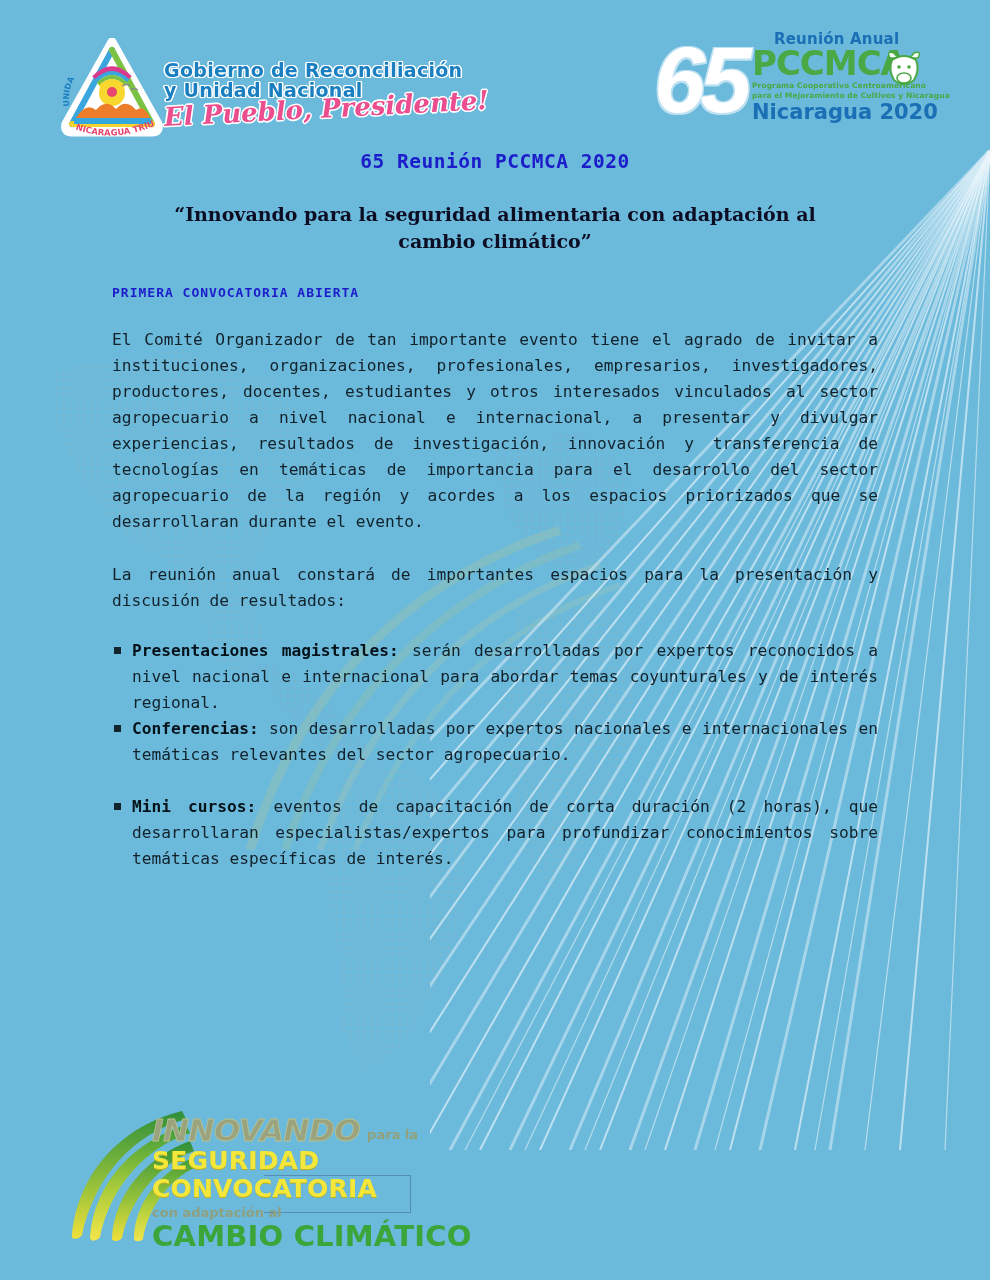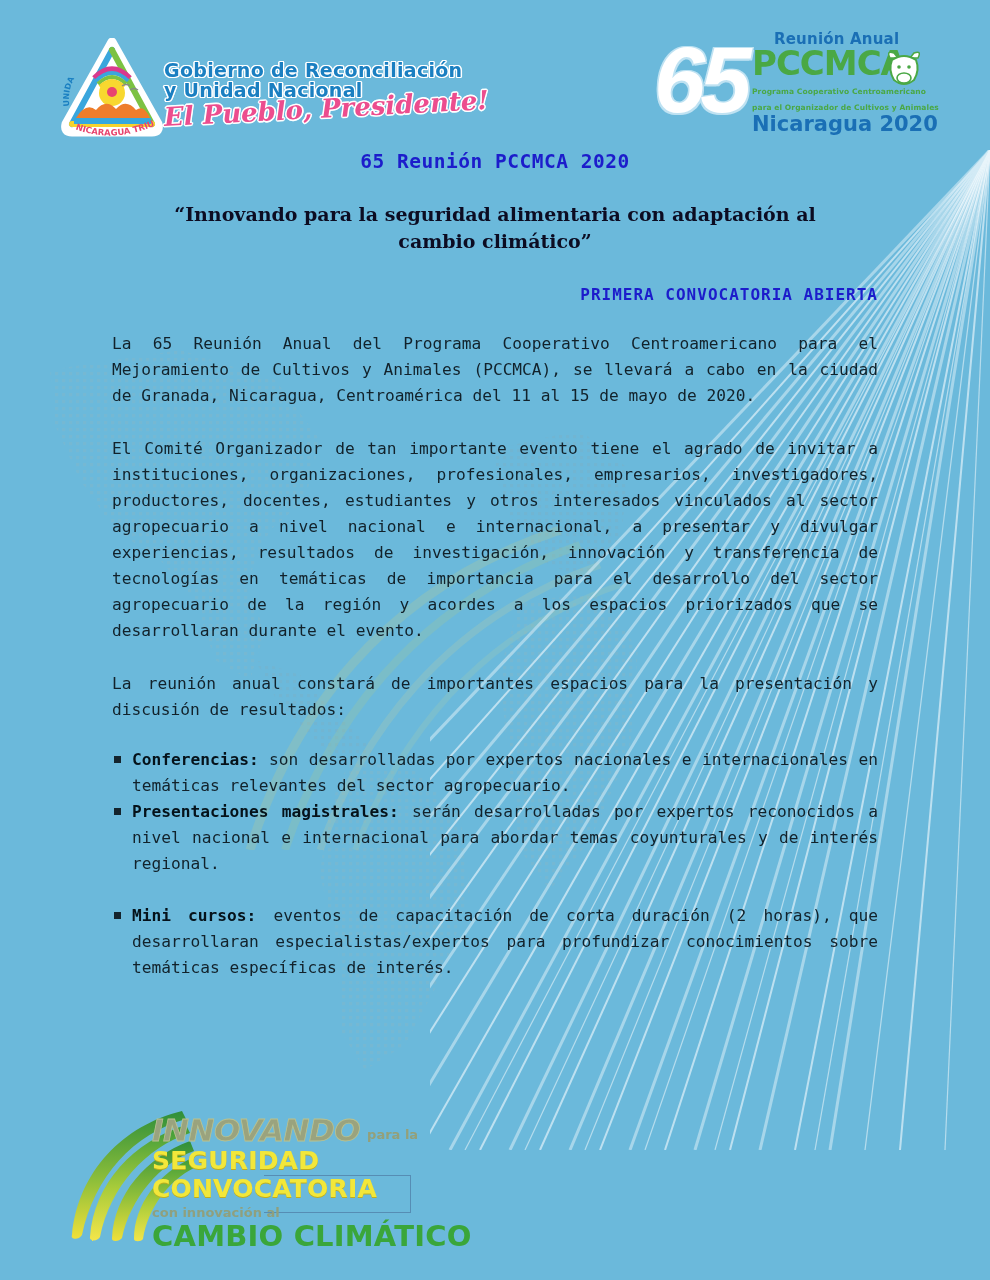--- a/index.html
+++ b/index.html
@@ -169,21 +169,21 @@
     margin-top: -2px;
     white-space: nowrap;
   }
   .pcc-sub {
     font-family: "DejaVu Sans", sans-serif;
     font-weight: bold;
     font-size: 7.5px;
     line-height: 9px;
     color: #4aa845;
     letter-spacing: 0.1px;
-    margin-top: 7px;
+    margin-top: 1px;
     white-space: nowrap;
   }
   .pcc-country {
     font-family: "DejaVu Sans", sans-serif;
     font-weight: bold;
     font-size: 21px;
     line-height: 23px;
     color: #1a6fb5;
     margin-top: 1px;
     white-space: nowrap;
@@ -218,26 +218,26 @@
     font-family: "DejaVu Serif", serif;
     font-weight: bold;
     font-size: 19px;
     line-height: 27px;
     color: #0c0c22;
     margin: 28px 0 0 0;
     padding: 0 26px;
   }
 
   .title-call {
-    text-align: right;
+    text-align: left;
     font-family: "DejaVu Sans Mono", monospace;
     font-weight: bold;
-    font-size: 16px;
+    font-size: 13px;
     color: #1c1ccb;
-    margin: 30px 0 0 0;
+    margin: 30px 8px 0 0;
     letter-spacing: 1px;
   }
 
   .para {
     font-family: "DejaVu Sans Mono", monospace;
     font-size: 16.2px;
     line-height: 26px;
     color: #12222b;
     text-align: justify;
     text-justify: inter-word;
@@ -484,21 +484,21 @@
         <div class="gob-slogan">El Pueblo, Presidente!</div>
       </div>
     </div>
 
     <div class="logo-pccmca">
       <div class="pcc-65">65</div>
       <div class="pcc-right">
         <div class="pcc-reunion">Reunión Anual</div>
         <div class="pcc-acronym">PCCMCA</div>
         <div class="pcc-sub">Programa Cooperativo Centroamericano</div>
-        <div class="pcc-sub">para el Organizador de Cultivos y Animales</div>
+        <div class="pcc-sub">para el Mejoramiento de Cultivos y Nicaragua</div>
         <div class="pcc-country">Nicaragua 2020</div>
       </div>
       <div class="pcc-cow">
         <svg viewBox="0 0 40 42" xmlns="http://www.w3.org/2000/svg">
           <path d="M6 10 Q2 2 10 5 L14 10 Z" fill="#ffffff" stroke="#4aa845" stroke-width="1.5"></path>
           <path d="M34 10 Q38 2 30 5 L26 10 Z" fill="#ffffff" stroke="#4aa845" stroke-width="1.5"></path>
           <path d="M8 12 Q20 4 32 12 Q36 22 30 32 Q20 40 10 32 Q4 22 8 12 Z" fill="#ffffff" stroke="#4aa845" stroke-width="2"></path>
           <circle cx="15" cy="19" r="1.8" fill="#4aa845"></circle>
           <circle cx="25" cy="19" r="1.8" fill="#4aa845"></circle>
           <ellipse cx="20" cy="30" rx="7" ry="5" fill="none" stroke="#4aa845" stroke-width="1.6"></ellipse>
@@ -508,34 +508,33 @@
   </div>
 
   <div class="content">
 
     <div class="title-main">65 Reunión PCCMCA 2020</div>
 
     <div class="title-theme">“Innovando para la seguridad alimentaria con adaptación al cambio climático”</div>
 
     <div class="title-call">PRIMERA CONVOCATORIA ABIERTA</div>
 
-    <p class="para">La 65 Reunión Anual del Programa Cooperativo Centroamericano para el Mejoramiento de Cultivos y Animales (PCCMCA), se llevará a cabo en la ciudad de Granada, Nicaragua, Centroamérica del 11 al 15 de mayo de 2020.</p>
 
     <p class="para">El Comité Organizador de tan importante evento tiene el agrado de invitar a instituciones, organizaciones, profesionales, empresarios, investigadores, productores, docentes, estudiantes y otros interesados vinculados al sector agropecuario a nivel nacional e internacional, a presentar y divulgar experiencias, resultados de investigación, innovación y transferencia de tecnologías en temáticas de importancia para el desarrollo del sector agropecuario de la región y acordes a los espacios priorizados que se desarrollaran durante el evento.</p>
 
     <p class="para">La reunión anual constará de importantes espacios para la presentación y discusión de resultados:</p>
 
     <div class="bullets">
+
+      <div class="bullet">
+        <span class="marker"></span><b>Presentaciones magistrales</b><b>:</b><span> serán desarrolladas por expertos reconocidos a nivel nacional e internacional para abordar temas coyunturales y de interés regional.</span>
+      </div>
 
       <div class="bullet">
         <span class="marker"></span><b>Conferencias</b><b>:</b><span> son desarrolladas por expertos nacionales e internacionales en temáticas relevantes del sector agropecuario.</span>
-      </div>
-
-      <div class="bullet">
-        <span class="marker"></span><b>Presentaciones magistrales</b><b>:</b><span> serán desarrolladas por expertos reconocidos a nivel nacional e internacional para abordar temas coyunturales y de interés regional.</span>
       </div>
 
       <div class="bullet spaced">
         <span class="marker"></span><b>Mini cursos</b><b>:</b><span> eventos de capacitación de corta duración (2 horas), que desarrollaran especialistas/expertos para profundizar conocimientos sobre temáticas específicas de interés.</span>
       </div>
 
     </div>
   </div>
 
   <div class="footer-logo">
@@ -559,18 +558,18 @@
         <path d="M130 50 C 94 66 70 98 70 132 C 70 135 77 135 79 132 C 84 100 106 72 132 60 Z" fill="url(#gy2)"></path>
       </svg>
     </div>
     <div class="fl-box"></div>
     <div class="fl-text">
       <div class="fl-row1">
         <span class="fl-innovando">INNOVANDO</span>
         <span class="fl-parala">para la</span>
       </div>
       <div class="fl-seguridad">SEGURIDAD CONVOCATORIA</div>
-      <div class="fl-conadapt">con innovación al</div>
+      <div class="fl-conadapt">con adaptación al</div>
       <div class="fl-cambio">CAMBIO CLIMÁTICO</div>
     </div>
   </div>
 
 </div>
 
 </body></html>

